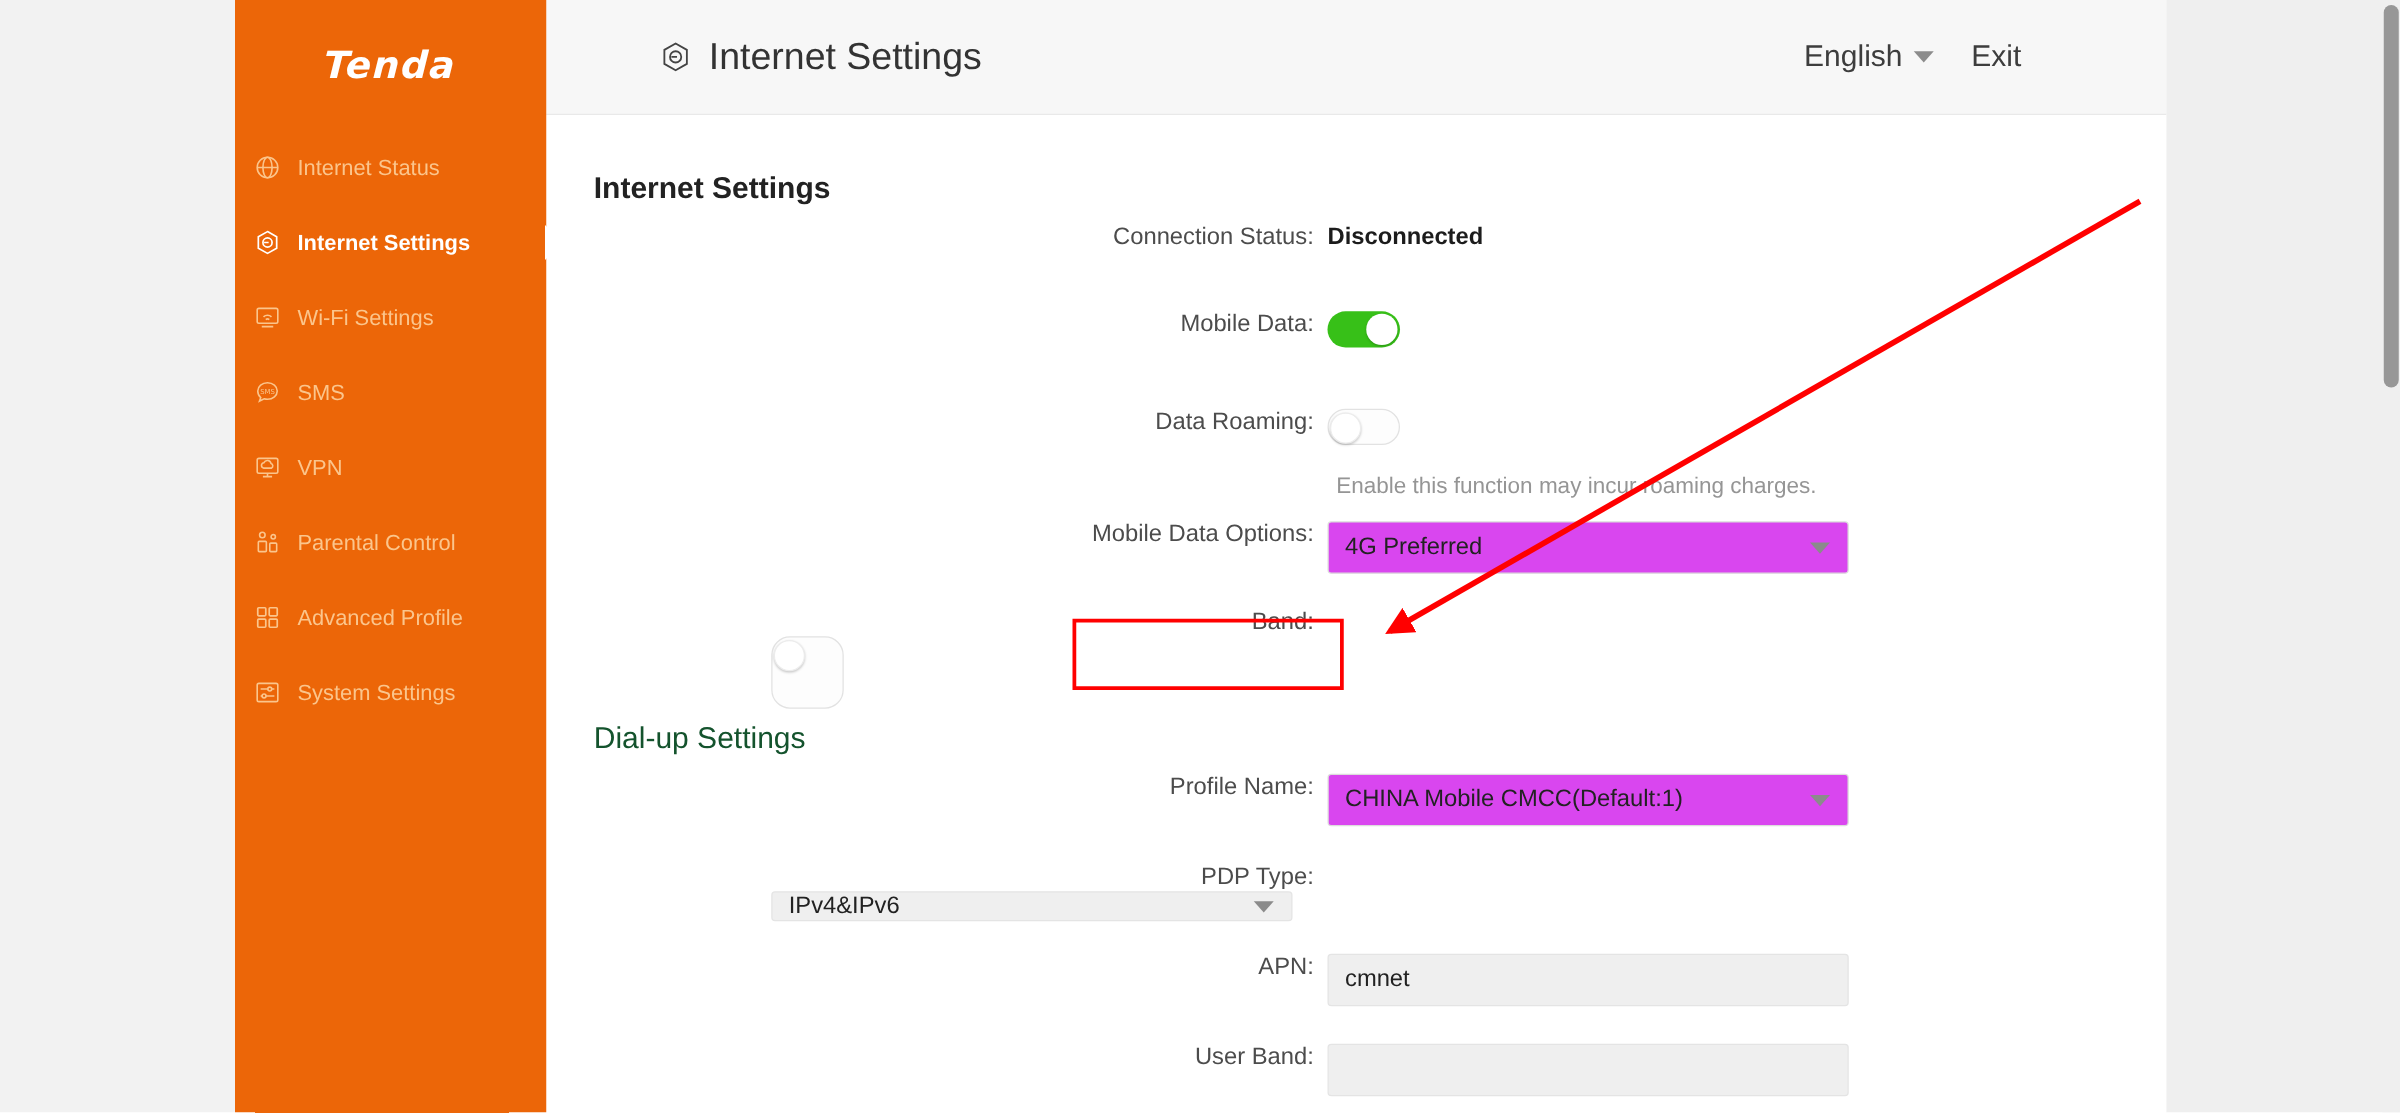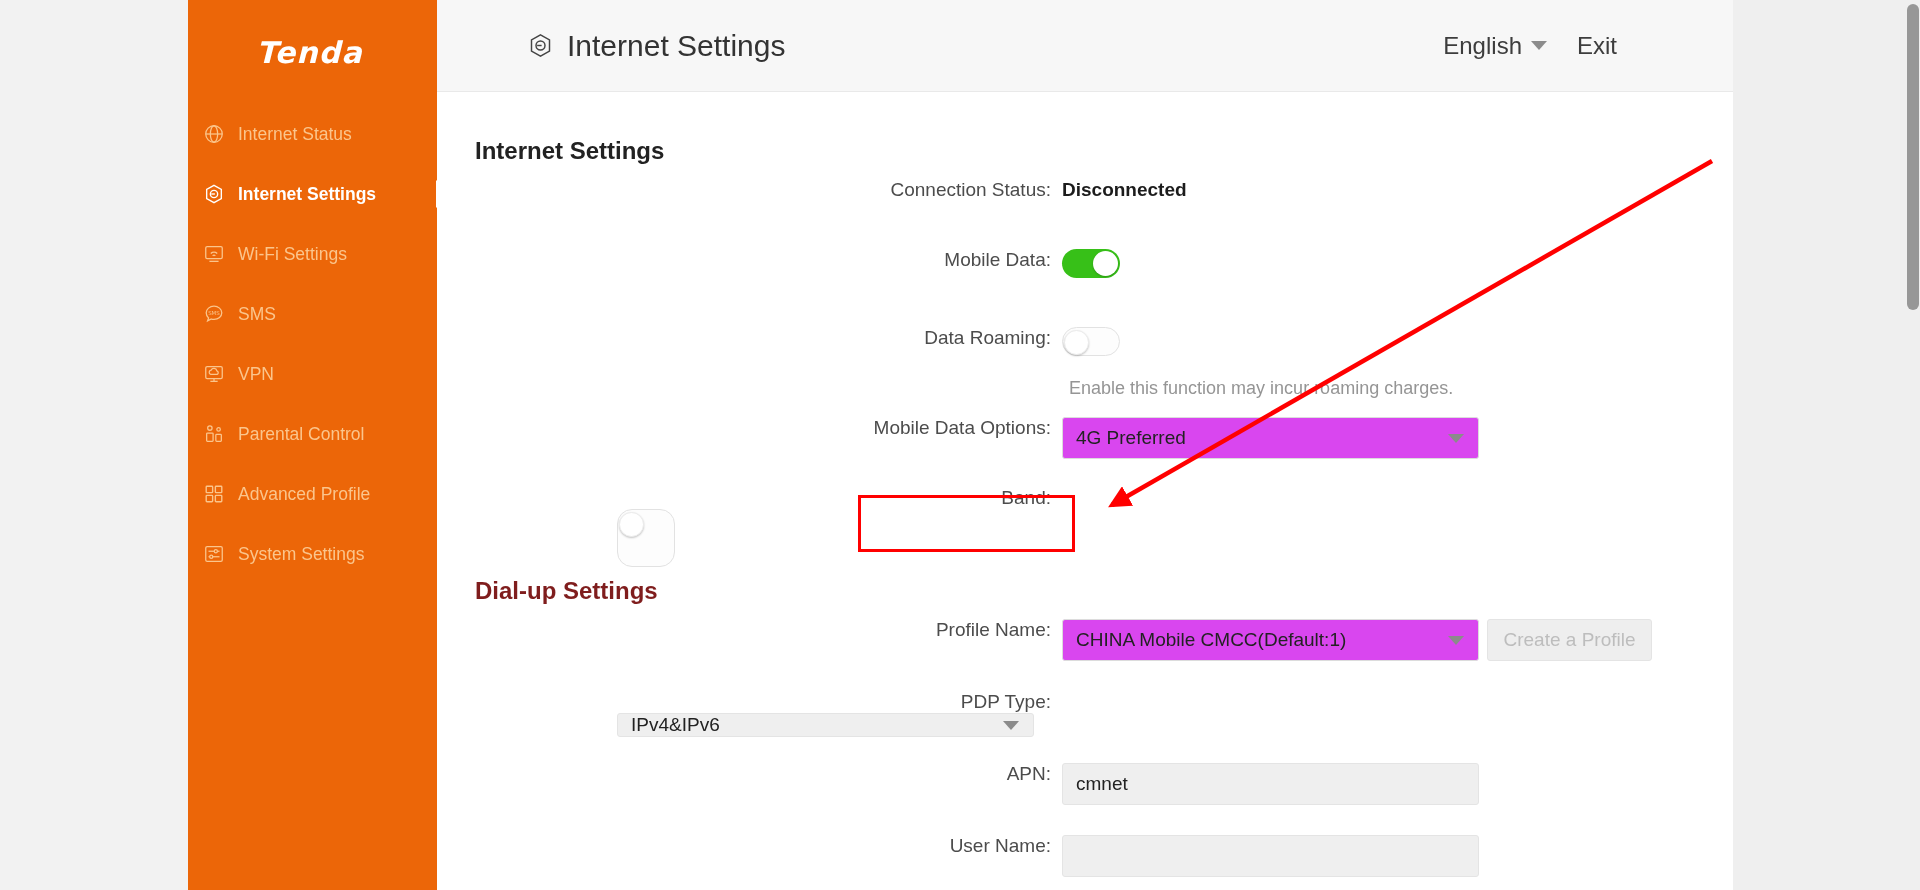--- a/index.html
+++ b/index.html
@@ -122,21 +122,21 @@
     background: #ffffff;
     overflow: hidden;
     z-index: 1;
   }
 
   .section-title {
     color: #222222;
     font-size: 24px;
     font-weight: bold;
   }
-  .section-title.subsec { font-weight: 700; font-size: 24px; color: #7f1d1d; }
+  .section-title.subsec { font-weight: 400; font-size: 24px; color: #14532d; }
 
   .row {
     display: flex;
     align-items: flex-start;
   }
   .lbl {
     width: 445px;
     text-align: right;
     padding-right: 11px;
     color: #4c4c4c;
@@ -414,40 +414,39 @@
     </div>
 
     <div class="section-title subsec" style="position:absolute;left:38px;top:485px;">Dial-up Settings</div>
 
     <div class="row" style="position:absolute;left:180px;top:527px;height:44px;">
       <div class="lbl">Profile Name:</div>
       <div class="field">
         <span>CHINA Mobile CMCC(Default:1)</span>
         <span class="dd"></span>
       </div>
-      <div class="btn-disabled">Create a Profile</div>
     </div>
 
     <div class="row" style="position:absolute;left:180px;top:599px;height:44px;flex-direction:column;">
       <div class="lbl">PDP Type:</div>
       <div class="field readonly">
         <span>IPv4&amp;IPv6</span>
         <span class="dd"></span>
       </div>
     </div>
 
     <div class="row" style="position:absolute;left:180px;top:671px;height:44px;">
       <div class="lbl">APN:</div>
       <div class="field readonly">
         <span>cmnet</span>
       </div>
     </div>
 
     <div class="row" style="position:absolute;left:180px;top:743px;height:44px;">
-      <div class="lbl">User Name:</div>
+      <div class="lbl">User Band:</div>
       <div class="field readonly">
         <span></span>
       </div>
     </div>
 
   </div>
 
   <div class="redbox" style="left:858px;top:495px;width:217px;height:57px;"></div>
 
   <svg class="arrow-svg" viewBox="0 0 1920 890">

